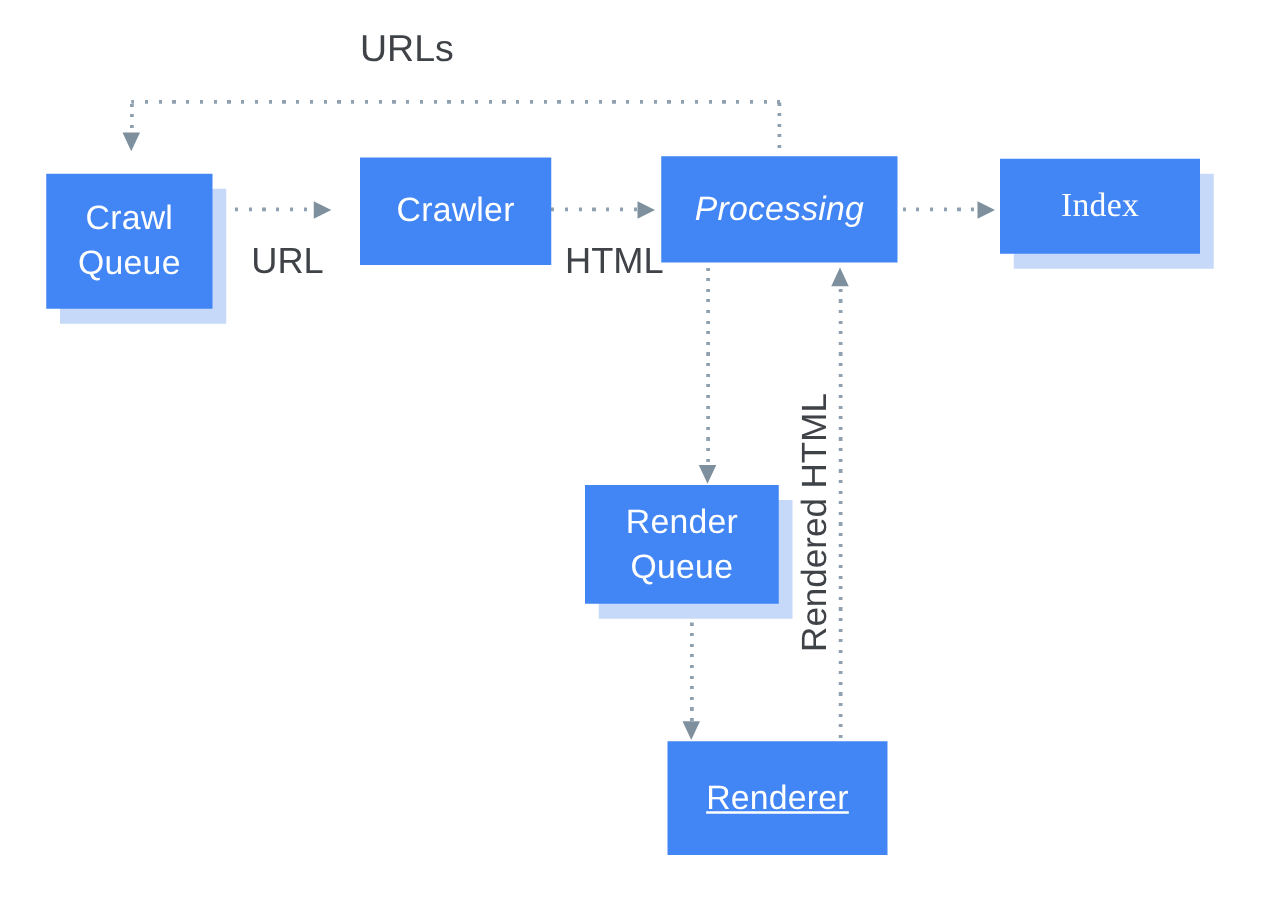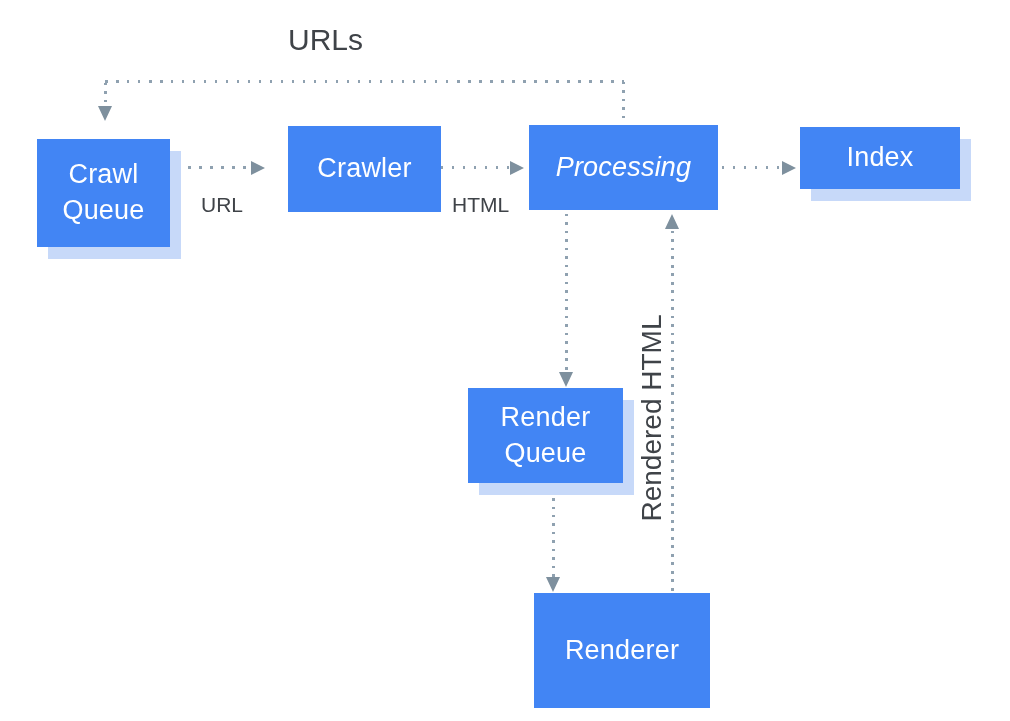--- a/index.html
+++ b/index.html
@@ -47,40 +47,40 @@
     border-top: 15px solid #7E909E;
   }
   .arr.up {
     border-left: 7px solid transparent;
     border-right: 7px solid transparent;
     border-bottom: 15px solid #7E909E;
   }
   .lbl {
     position: absolute;
     color: #3F4348;
-    font-size: 21px;
+    font-size: 29px;
     white-space: nowrap;
   }
   .lbl.big { font-size: 30px; }
   .lbl.rot {
     width: 220px;
     height: 30px;
     text-align: center;
     font-size: 28px;
     transform: rotate(-90deg);
     transform-origin: center center;
   }
 
   
   #node-crawl-queue  { left: 37px;  top: 139px; width: 133px; height: 108px; }
   #node-crawler      { left: 272px; top: 126px; width: 153px; height: 86px; margin-left: 16px; }
   #node-processing   { left: 529px; top: 125px; width: 189px; height: 85px; font-style: italic; }
-  #node-index        { left: 800px; top: 127px; width: 160px; height: 62px; }
+  #node-index        { left: 800px; top: 127px; width: 160px; height: 76px; font-family: Liberation Serif, serif; }
   #node-render-queue { left: 468px; top: 388px; width: 155px; height: 95px; }
-  #node-renderer     { left: 534px; top: 593px; width: 176px; height: 115px; }
+  #node-renderer     { left: 534px; top: 593px; width: 176px; height: 91px; text-decoration: underline; }
 
   
   #e1-dots { left: 177px; top: 166px; width: 74px; }
   #e1-arr  { left: 251px; top: 161px; }
   #e2-dots { left: 430px; top: 166px; width: 80px; }
   #e2-arr  { left: 510px; top: 161px; }
   #e3-dots { left: 722px; top: 166px; width: 60px; }
   #e3-arr  { left: 782px; top: 161px; }
   #fb-h    { left: 105px; top: 80px;  width: 519px; }
   #fb-vr   { left: 622px; top: 82px;  height: 42px; }

